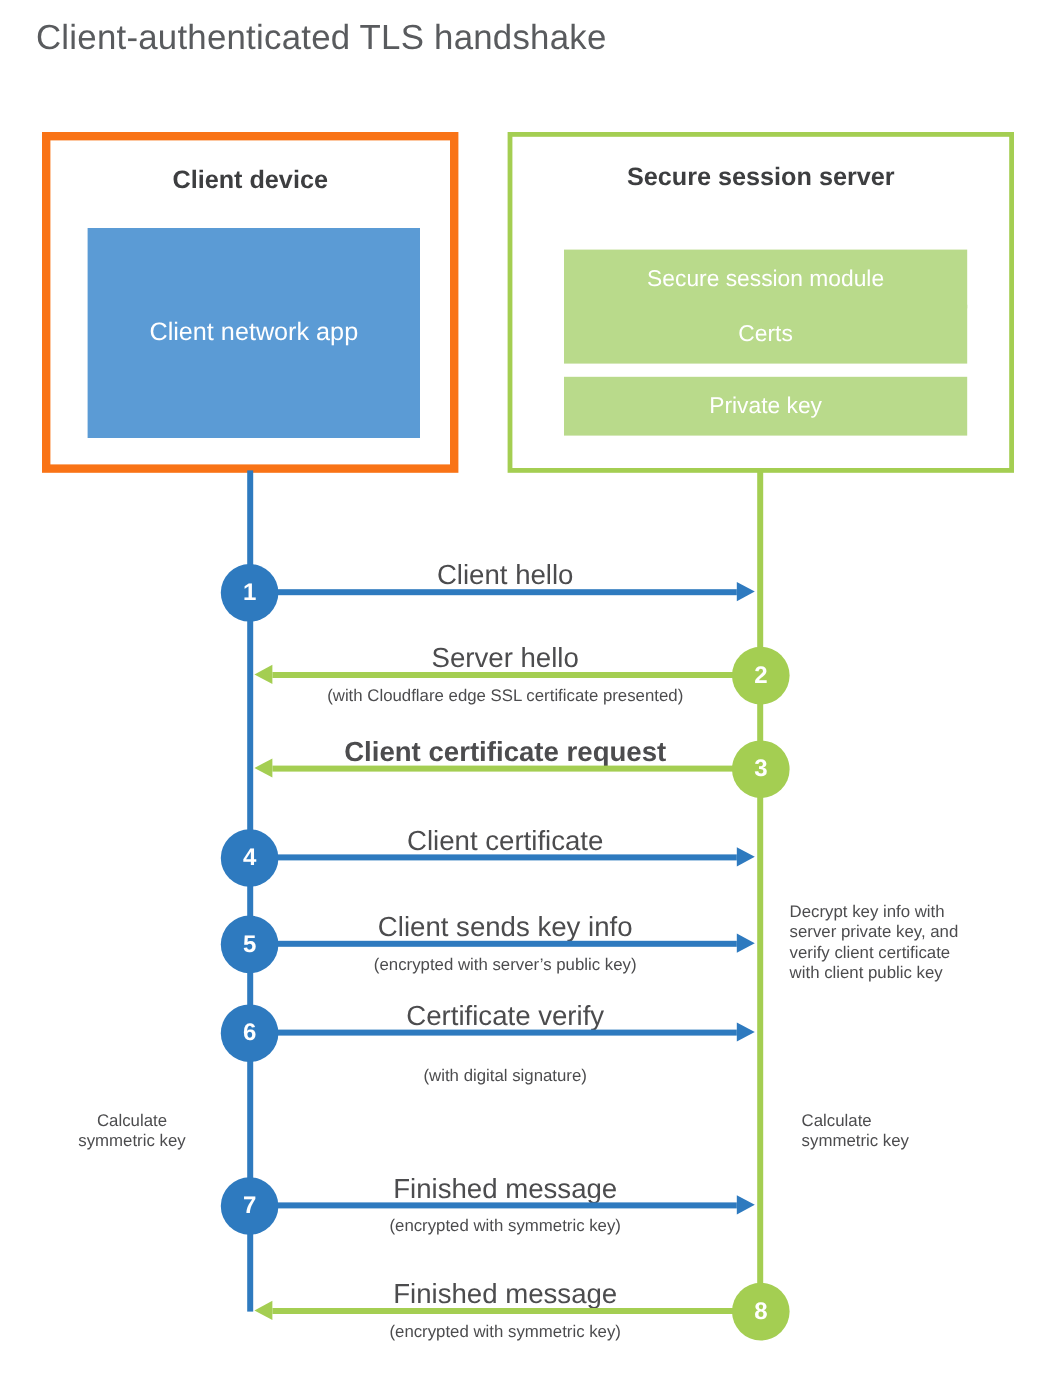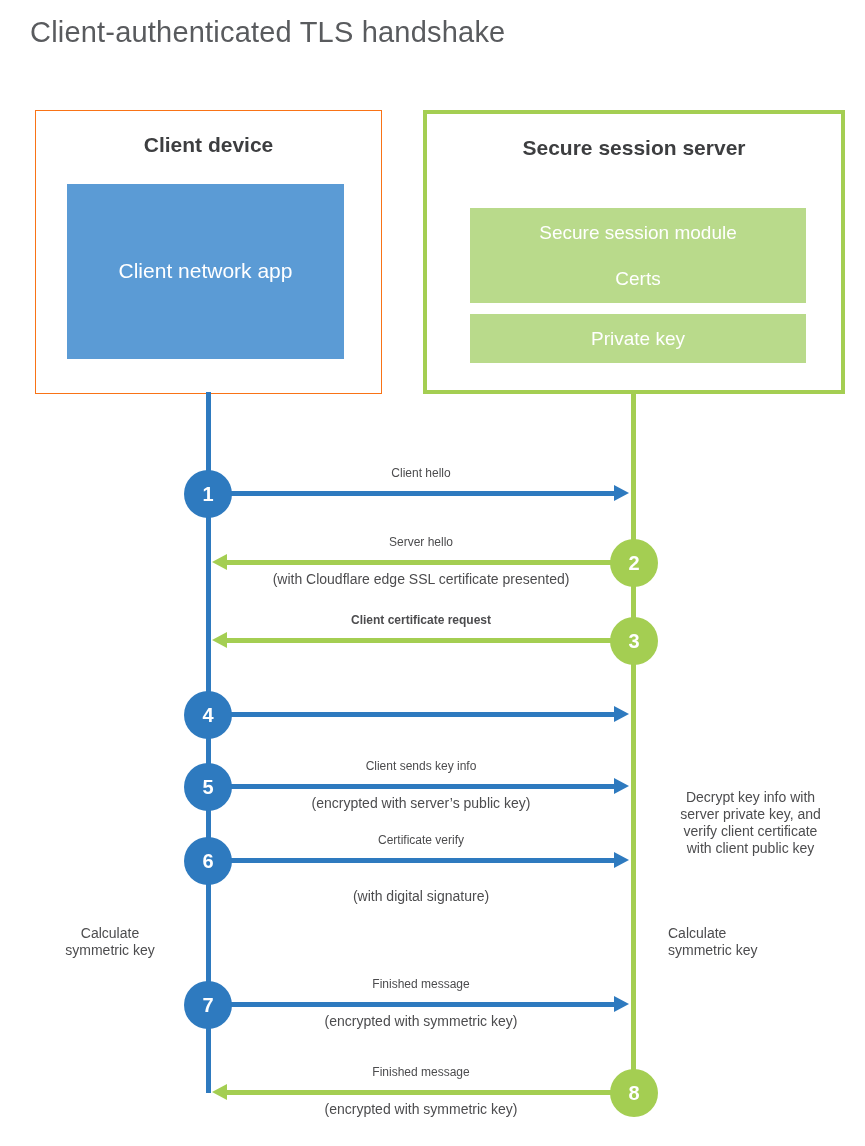--- a/index.html
+++ b/index.html
@@ -4,21 +4,21 @@
 <style>
   html,body{margin:0;padding:0;background:#ffffff;}
   body{font-family:"Liberation Sans","DejaVu Sans",sans-serif;}
   .stage{position:relative;width:865px;height:1146px;background:#ffffff;overflow:hidden;border-radius:14px;}
 
   .page-title{position:absolute;left:30px;top:16px;font-size:29px;font-weight:300;
     color:#595b5e;letter-spacing:.2px;}
 
   
   .device-box{position:absolute;background:#fff;box-sizing:border-box;}
-  .client-box{left:35px;top:110px;width:347px;height:284px;border:1px solid #f97316;}
+  .client-box{left:35px;top:110px;width:347px;height:284px;border:7px solid #f97316;}
   .server-box{left:423px;top:110px;width:422px;height:284px;border:4px solid #a4ce52;}
   .box-title{position:absolute;left:0;right:0;top:22px;text-align:center;
     font-size:21px;font-weight:bold;color:#3d3e40;}
   .client-app{position:absolute;left:31px;top:73px;width:277px;height:175px;
     background:#5b9bd5;display:flex;align-items:center;justify-content:center;}
   .client-app .app-label{width:190px;text-align:center;font-size:21px;color:#ffffff;line-height:1.25;}
   .server-bar{position:absolute;left:43px;width:336px;height:49px;background:#b9da8b;
     display:flex;align-items:center;justify-content:center;font-size:19px;color:#ffffff;}
 
   
@@ -41,27 +41,27 @@
   .arrow.right::after{content:"";position:absolute;right:-15px;top:-6px;
     border:8px solid transparent;border-left-width:15px;border-right-width:0;}
   .arrow.right.blue::after{border-left-color:#2e7abf;}
   .arrow.left{left:227px;width:406px;}
   .arrow.left::before{content:"";position:absolute;left:-15px;top:-6px;
     border:8px solid transparent;border-right-width:15px;border-left-width:0;}
   .arrow.left.green::before{border-right-color:#a4ce52;}
 
   
   .msg-label{position:absolute;left:210px;width:422px;text-align:center;
-    font-size:12px;color:#4c4c4e;}
+    font-size:23px;color:#4c4c4e;}
   .msg-sublabel{position:absolute;left:210px;width:422px;text-align:center;
     font-size:14px;color:#4c4c4e;}
 
   
   .side-note{position:absolute;font-size:14px;color:#4c4c4e;line-height:17px;white-space:pre-line;}
-  .note-decrypt{left:658px;top:789px;width:185px;text-align:center;}
+  .note-decrypt{left:658px;top:751px;width:185px;text-align:left;}
   .calc-left{left:40px;top:925px;width:140px;text-align:center;}
   .calc-right{left:668px;top:925px;width:140px;text-align:left;}
 </style>
 </head>
 <body>
 
 <div class="stage">
 
   <div class="page-title">Client-authenticated TLS handshake</div>
 
@@ -88,20 +88,21 @@
 
   <div class="msg-label" style="top:535px;">Server hello</div>
   <div class="arrow left green" style="top:560px;"></div>
   <div class="msg-sublabel" style="top:571px;">(with Cloudflare edge SSL certificate presented)</div>
   <div class="step-circle green" style="top:539px;">2</div>
 
   <div class="msg-label" style="top:613px;font-weight:bold;">Client certificate request</div>
   <div class="arrow left green" style="top:638px;"></div>
   <div class="step-circle green" style="top:617px;">3</div>
 
+  <div class="msg-label" style="top:687px;">Client certificate</div>
   <div class="arrow right blue" style="top:712px;"></div>
   <div class="step-circle blue" style="top:691px;">4</div>
 
   <div class="msg-label" style="top:759px;">Client sends key info</div>
   <div class="arrow right blue" style="top:784px;"></div>
   <div class="msg-sublabel" style="top:795px;">(encrypted with server’s public key)</div>
   <div class="step-circle blue" style="top:763px;">5</div>
 
   <div class="msg-label" style="top:833px;">Certificate verify</div>
   <div class="arrow right blue" style="top:858px;"></div>

